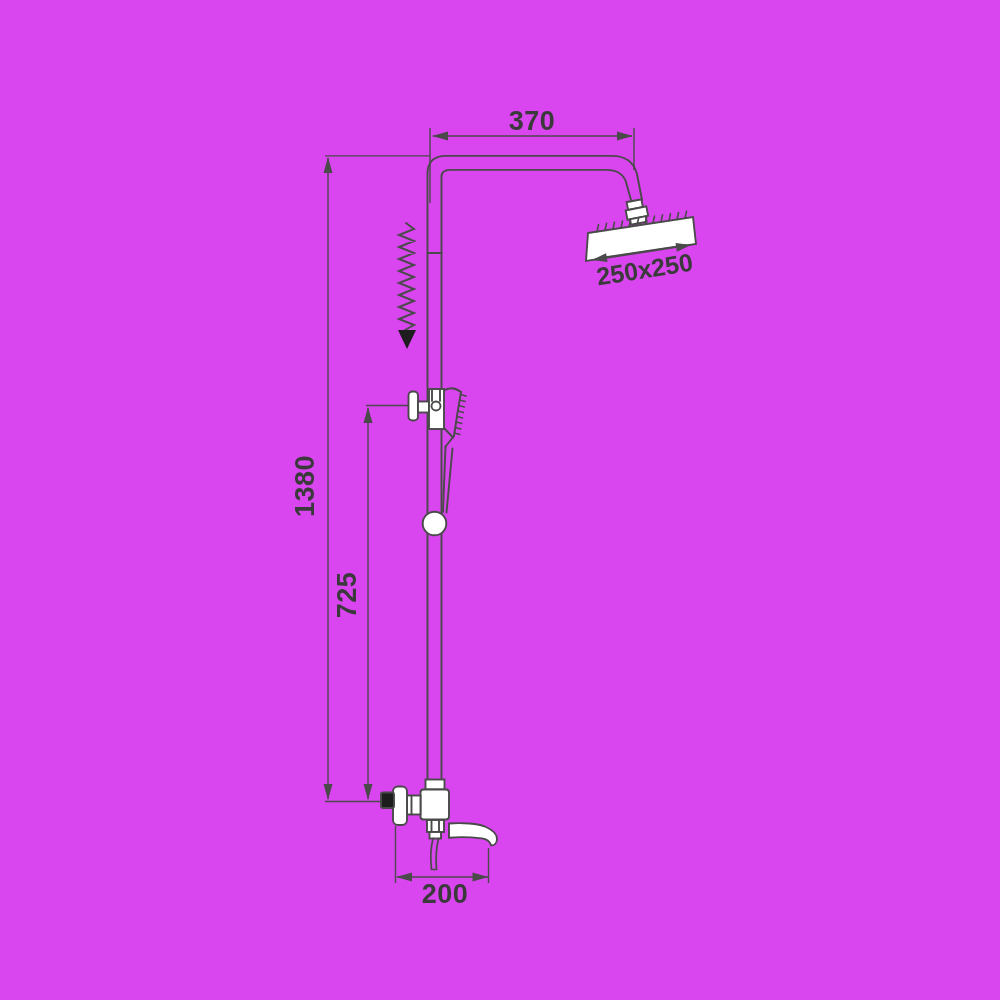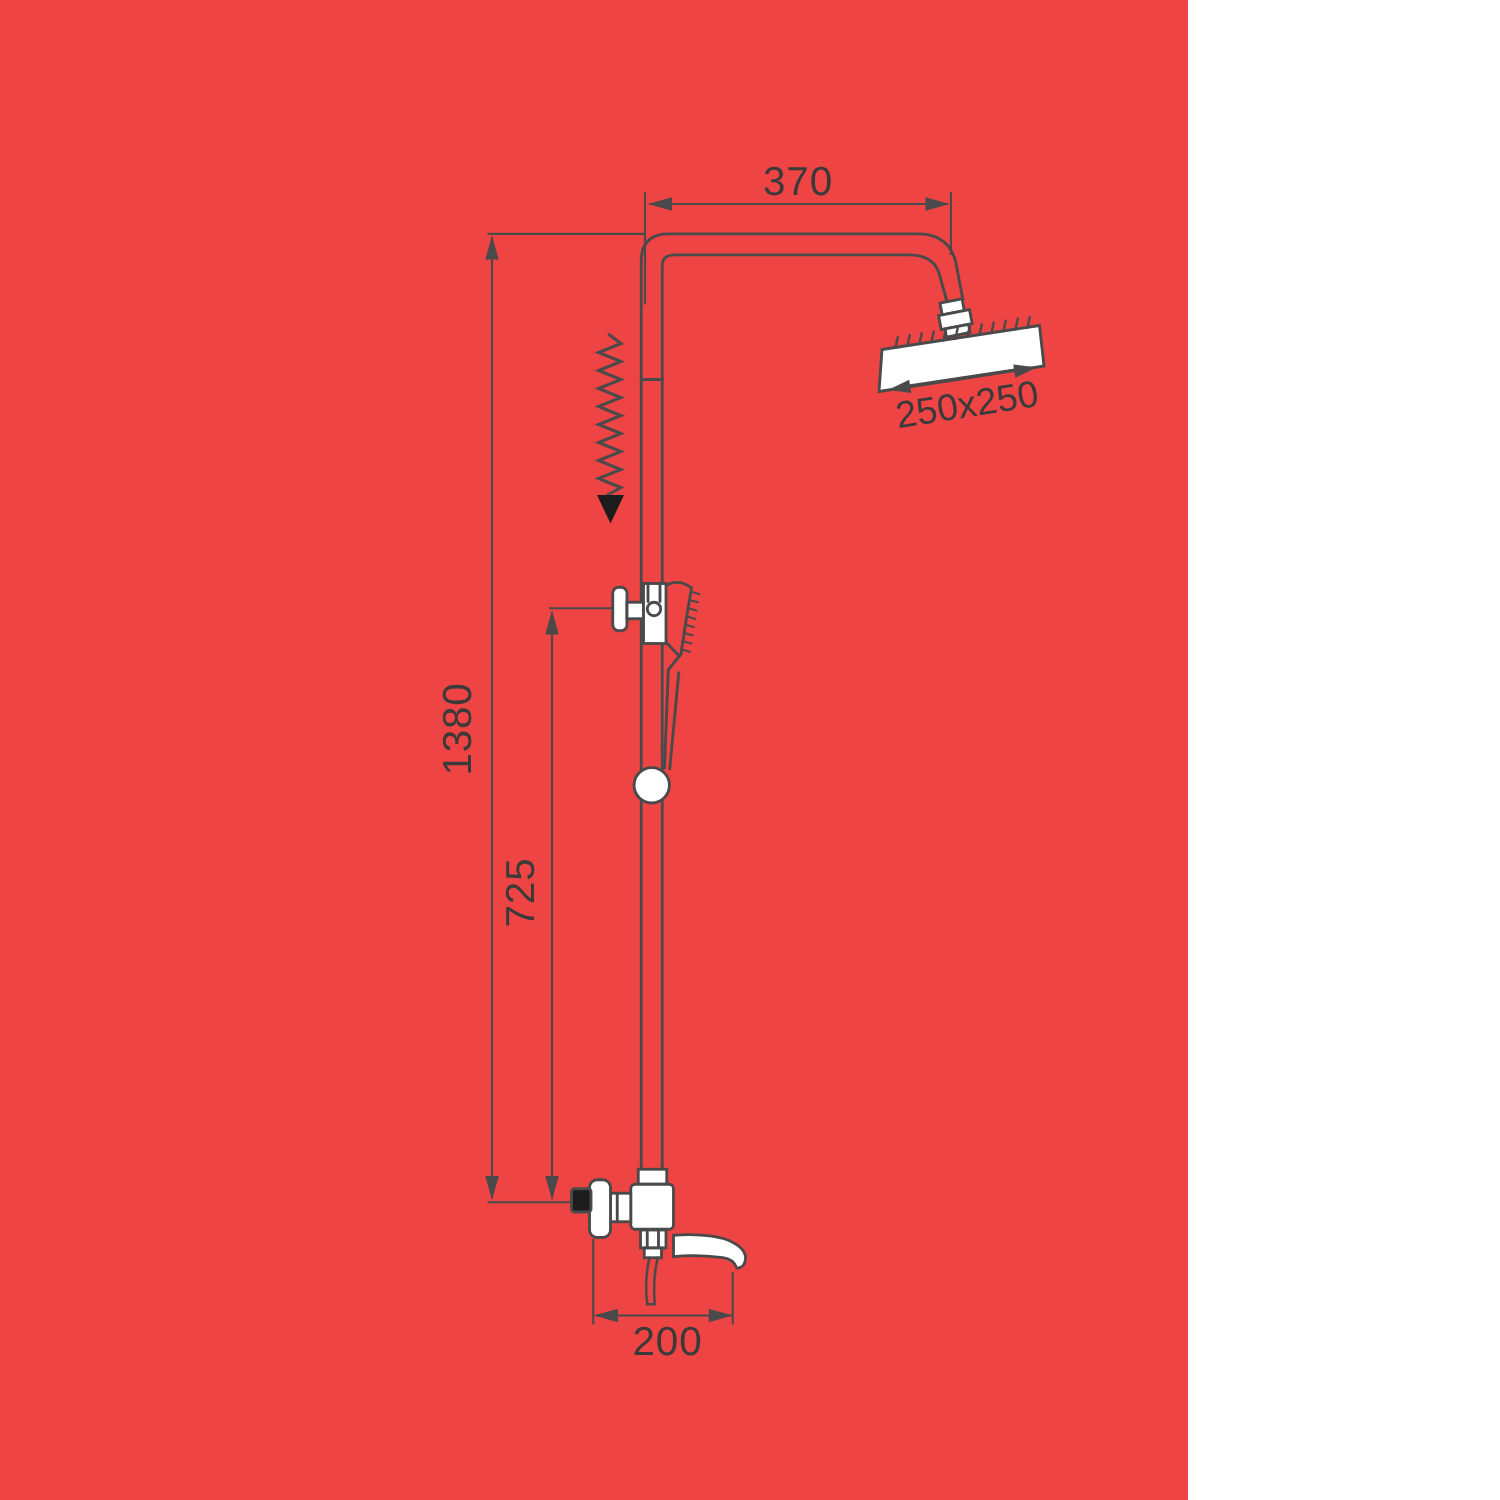--- a/index.html
+++ b/index.html
@@ -6,23 +6,24 @@
     margin: 0;
     padding: 0;
     background: #ffffff;
     width: 1000px;
     height: 1000px;
     overflow: hidden;
     font-family: "Liberation Sans", sans-serif;
   }
   .stage {
     position: relative;
-    width: 792px;
+    width: 1000px;
     height: 1000px;
-    background: #ef4444;
+    background: #d946ef;
+    font-weight: bold;
   }
   svg { display: block; }
   .dim-text {
     font-family: "Liberation Sans", sans-serif;
     font-size: 27px;
     fill: #3a3a3a;
     letter-spacing: 0.5px;
   }
   .dim-text-sm {
     font-family: "Liberation Sans", sans-serif;

